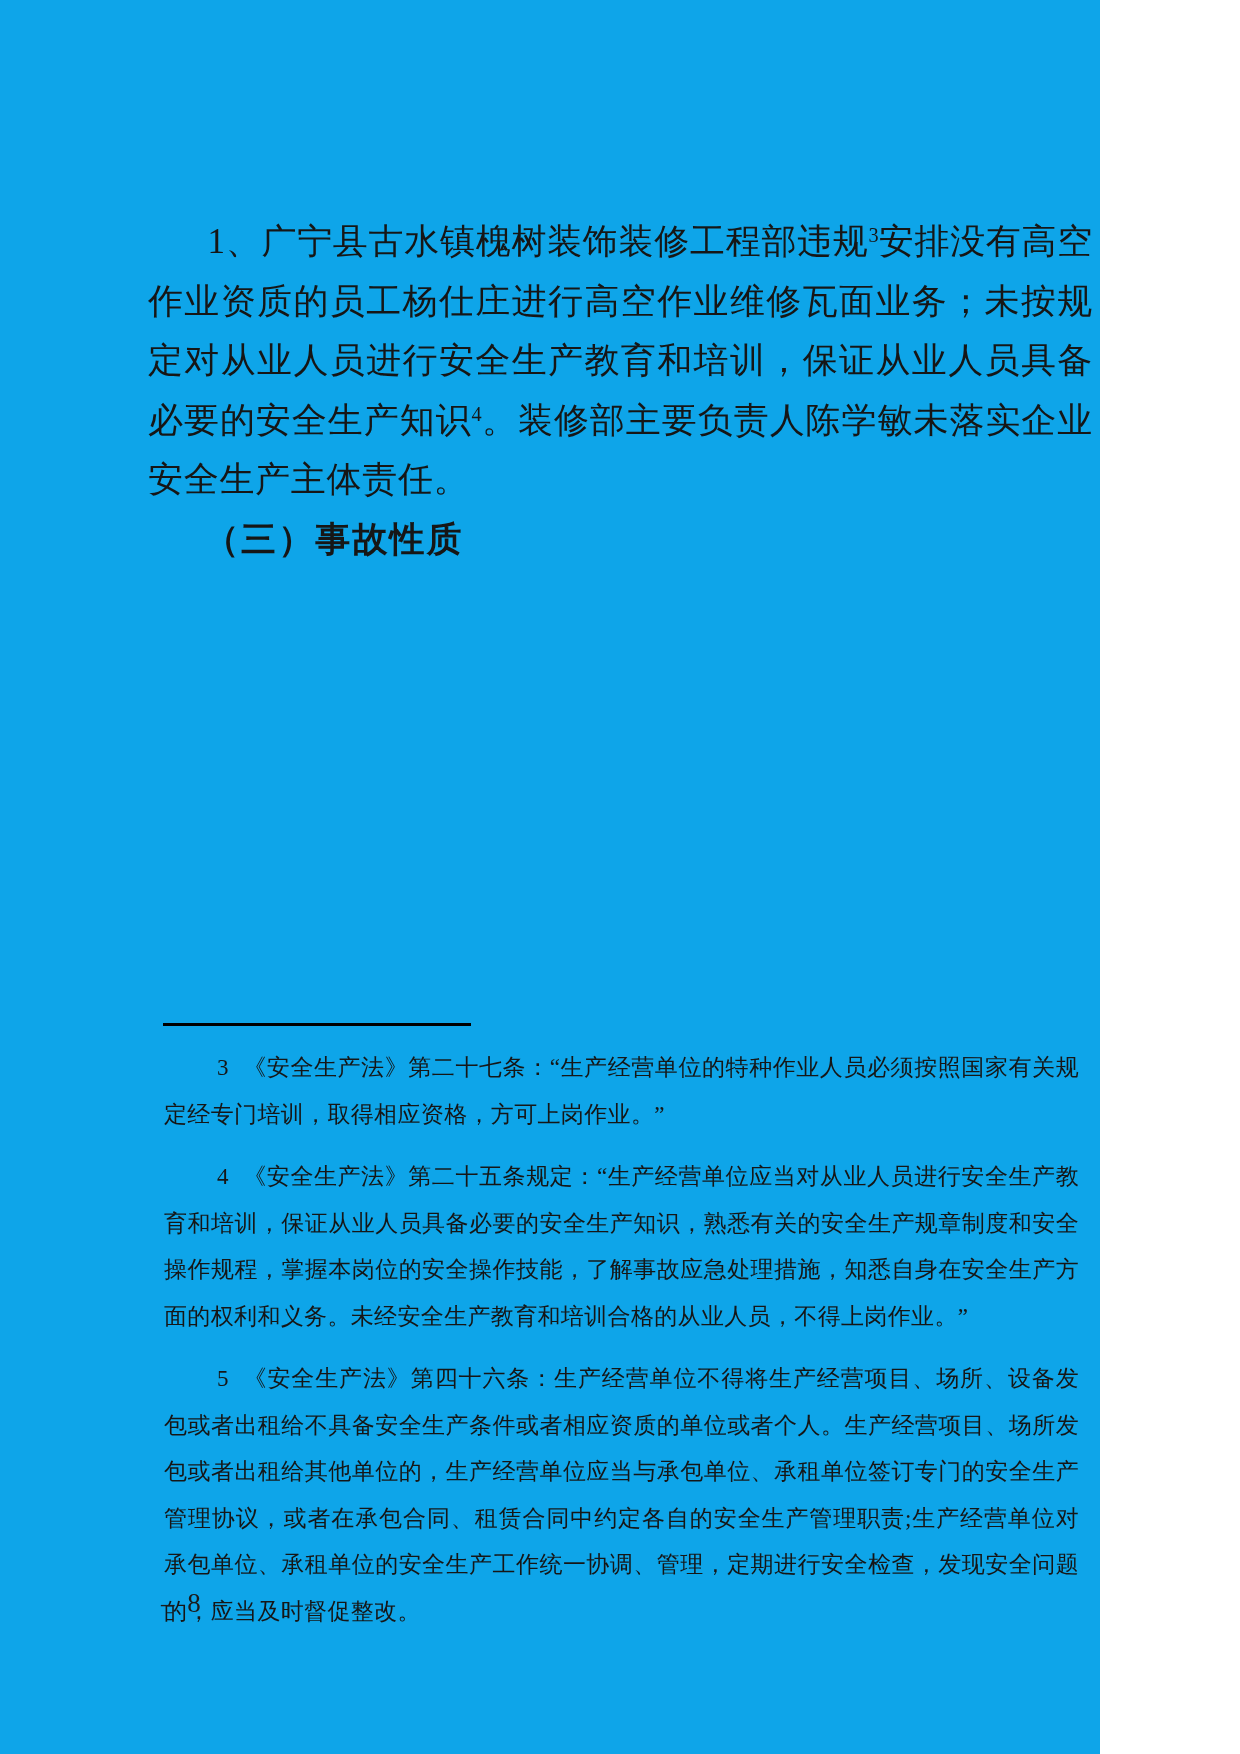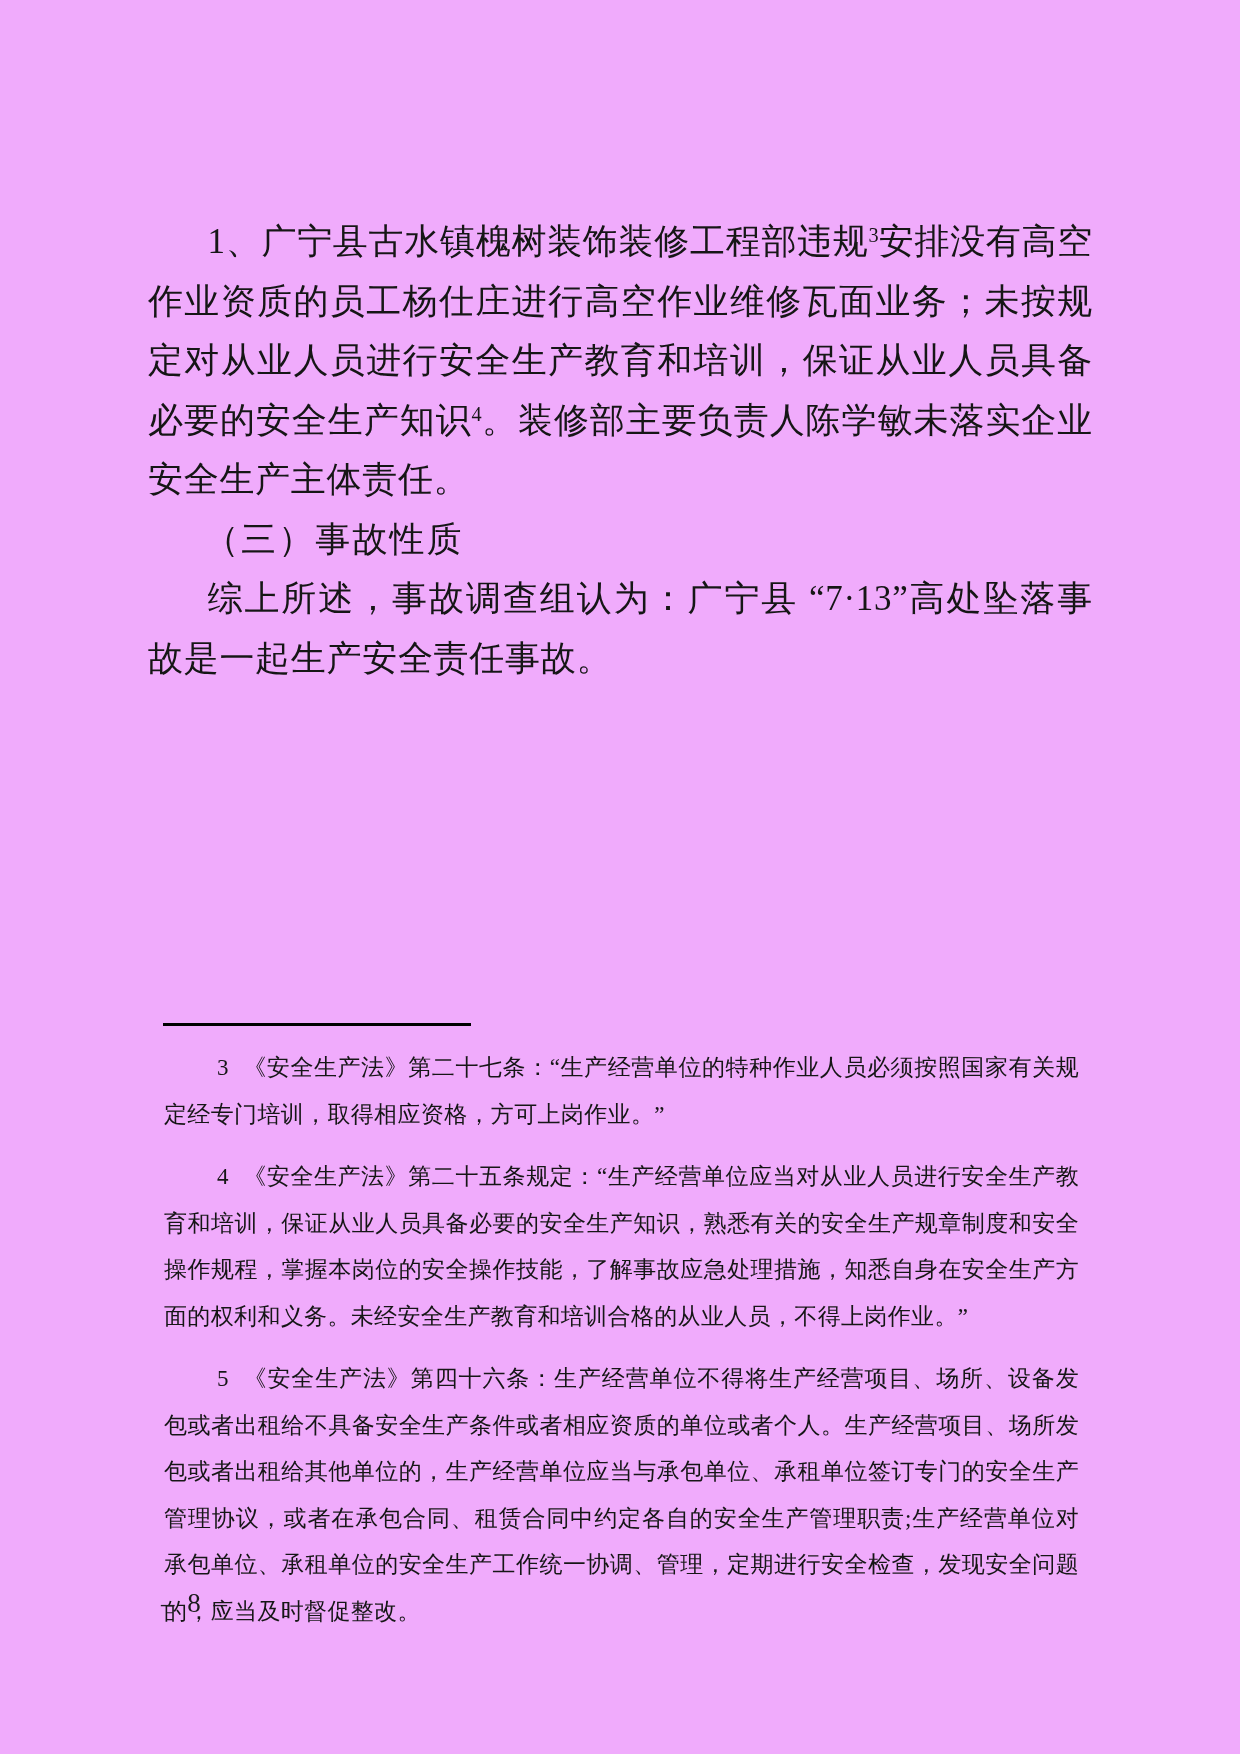--- a/index.html
+++ b/index.html
@@ -2,23 +2,23 @@
 <html lang="zh"><head>
 <meta charset="utf-8">
 <style>
   html, body {
     margin: 0;
     padding: 0;
     background: #ffffff;
   }
   .page {
     position: relative;
-    width: 1240px;
+    width: 1100px;
     height: 1754px;
-    background: #f0abfc;
+    background: #0ea5e9;
     overflow: hidden;
     font-family: "Liberation Serif", "DejaVu Serif", serif;
     color: #161616;
   }
   
   .body-text {
     position: absolute;
     left: 148px;
     top: 212px;
     width: 945px;
@@ -29,21 +29,21 @@
     line-height: 59.5px;
     text-align: justify;
     text-justify: inter-character;
     text-indent: 1.7em;
     letter-spacing: 0.02em;
   }
   .heading {
     margin: 0;
     font-size: 35px;
     line-height: 59.5px;
-    font-weight: normal;
+    font-weight: bold;
     text-indent: 1.6em;
     letter-spacing: 0.06em;
   }
   .fn-ref {
     font-size: 0.58em;
     line-height: 0;
     vertical-align: 0.55em;
     letter-spacing: 0;
   }
   
@@ -86,21 +86,20 @@
 <body>
 
 <div class="page">
 
   <main class="body-text">
     <p class="para"><span>1、广宁县古水镇槐树装饰装修工程部违规</span><sup class="fn-ref">3</sup><span>安排没有高空作业资质的员工杨仕庄进行高空作业维修瓦面业务；未按规定对从业人员进行安全生产教育和培训，保证从业人员具备必要的安全生产知识</span><sup class="fn-ref">4</sup><span>。装修部主要负责人陈学敏未落实企业安全生产主体责任。</span></p>
 
 
     <h3 class="heading">（三）事故性质</h3>
 
-    <p class="para"><span>综上所述，事故调查组认为：广宁县 “7·13”高处坠落事故是一起生产安全责任事故。</span></p>
   </main>
 
   <footer class="footnotes">
     <div class="fn-sep"></div>
 
     <p class="footnote"><span class="fn-num">3</span><span>《安全生产法》第二十七条：“生产经营单位的特种作业人员必须按照国家有关规定经专门培训，取得相应资格，方可上岗作业。”</span></p>
 
     <p class="footnote"><span class="fn-num">4</span><span>《安全生产法》第二十五条规定：“生产经营单位应当对从业人员进行安全生产教育和培训，保证从业人员具备必要的安全生产知识，熟悉有关的安全生产规章制度和安全操作规程，掌握本岗位的安全操作技能，了解事故应急处理措施，知悉自身在安全生产方面的权利和义务。未经安全生产教育和培训合格的从业人员，不得上岗作业。”</span></p>
 
     <p class="footnote"><span class="fn-num">5</span><span>《安全生产法》第四十六条：生产经营单位不得将生产经营项目、场所、设备发包或者出租给不具备安全生产条件或者相应资质的单位或者个人。生产经营项目、场所发包或者出租给其他单位的，生产经营单位应当与承包单位、承租单位签订专门的安全生产管理协议，或者在承包合同、租赁合同中约定各自的安全生产管理职责;生产经营单位对承包单位、承租单位的安全生产工作统一协调、管理，定期进行安全检查，发现安全问题的，应当及时督促整改。</span></p>

